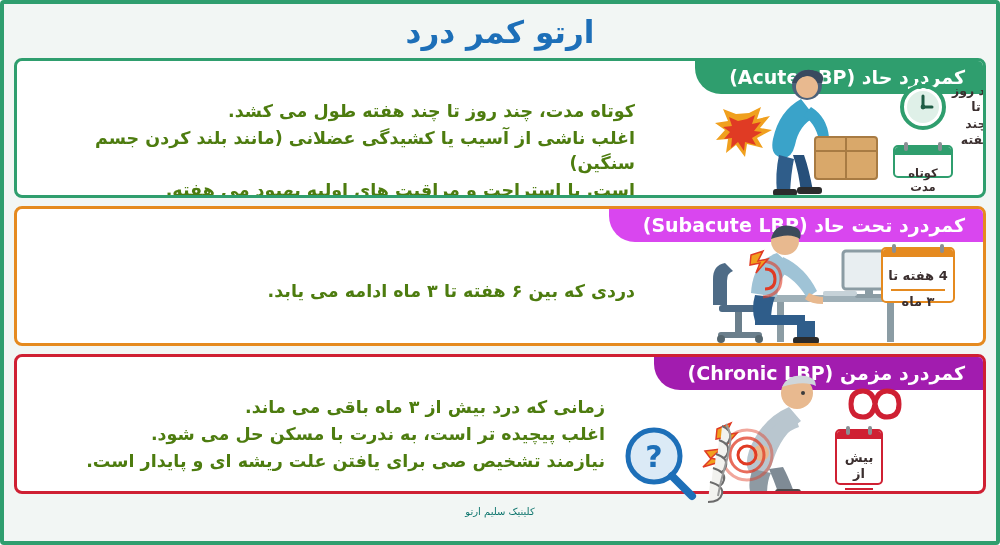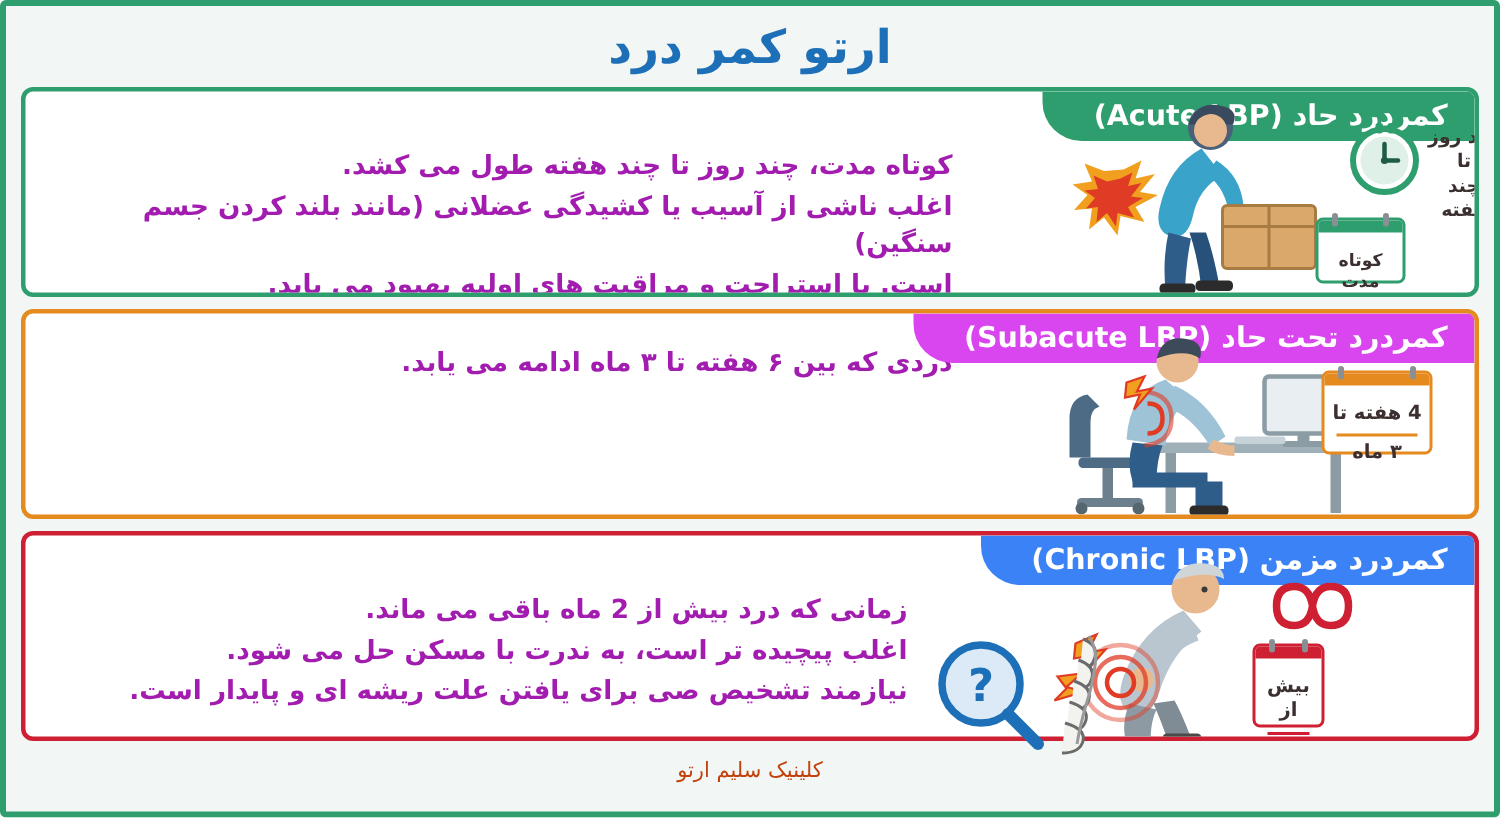--- a/index.html
+++ b/index.html
@@ -53,52 +53,52 @@
     color: #ffffff;
     font-size: 19px;
     font-weight: bold;
     padding: 5px 18px 6px 34px;
     border-bottom-left-radius: 26px;
     direction: rtl;
     white-space: nowrap;
   }
   .pill.green  { background: #2f9e6e; }
   .pill.orange { background: #d946ef; }
-  .pill.red    { background: #3b82f6; }
+  .pill.red    { background: #a21caf; }
 
   
   .body {
     flex: 1 1 auto;
     padding: 38px 18px 8px 10px;
     direction: rtl;
     text-align: right;
-    color: #a21caf;
+    color: #4d7c0f;
   }
   .body p {
     margin: 0 0 2px 0;
     font-size: 17.5px;
     font-weight: bold;
     line-height: 1.42;
   }
-  .body.center-v { padding-top: 21px; }
+  .body.center-v { padding-top: 70px; }
 
   
   .art {
     flex: 0 0 auto;
     width: 330px;
     position: relative;
     direction: ltr;
   }
   .art.wide { width: 360px; }
 
   
   .footer {
     text-align: center;
-    color: #c2410c;
-    font-size: 14px;
+    color: #0f766e;
+    font-size: 10px;
     direction: rtl;
     margin-top: 12px;
   }
 
   
   .cal {
     position: absolute;
     background: #ffffff;
     border: 2.5px solid #cf2033;
     border-radius: 5px;
@@ -143,21 +143,21 @@
 <div id="poster">
 
   <div class="title">ارتو کمر درد</div>
 
   <div class="card green">
     <div class="pill green">کمردرد حاد (Acute LBP)</div>
 
     <div class="body">
       <p>کوتاه مدت، چند روز تا چند هفته طول می کشد.</p>
       <p>اغلب ناشی از آسیب یا کشیدگی عضلانی (مانند بلند کردن جسم سنگین)</p>
-      <p>است. با استراحت و مراقبت های اولیه بهبود می یابد.</p>
+      <p>است. با استراحت و مراقبت های اولیه بهبود می هفته.</p>
     </div>
 
     <div class="art">
 
       <svg width="200" height="136" viewBox="0 0 200 136" style="position:absolute; left:36px; top:2px;">
 
         <circle cx="118" cy="22" r="15" fill="#4b617a"></circle>
         <path d="M103 20 q6 -16 24 -12 q10 3 6 12 z" fill="#394a5f"></path>
 
         <circle cx="118" cy="24" r="11" fill="#e8b98f"></circle>
@@ -194,21 +194,21 @@
         <path d="M26 28 V17" stroke="#1f5c45" stroke-width="3" stroke-linecap="round"></path>
         <path d="M26 28 h9" stroke="#1f5c45" stroke-width="3" stroke-linecap="round"></path>
         <circle cx="26" cy="28" r="2.4" fill="#1f5c45"></circle>
       </svg>
 
       <div class="sidelabel" style="left:297px; top:22px; width:52px;">
         <div>چند روز تا</div>
         <div>چند هفته</div>
       </div>
 
-      <div class="cal green-b" style="left:224px; top:84px; width:60px; height:44px;">
+      <div class="cal green-b" style="left:240px; top:84px; width:60px; height:33px;">
         <div class="top"></div>
           <div class="ring l"></div>
           <div class="ring r"></div>
         <div style="margin-top:10px;">کوتاه مدت</div>
       </div>
     </div>
   </div>
 
   <div class="card orange">
     <div class="pill orange">کمردرد تحت حاد (Subacute LBP)</div>
@@ -263,21 +263,21 @@
         <div style="margin-top:10px;">4 هفته تا</div>
         <div style="border-top:2px solid #e58a1f; margin:5px 8px 0 8px; padding-top:3px;">۳ ماه</div>
       </div>
     </div>
   </div>
 
   <div class="card red">
     <div class="pill red">کمردرد مزمن (Chronic LBP)</div>
 
     <div class="body">
-      <p>زمانی که درد بیش از 2 ماه باقی می ماند.</p>
+      <p>زمانی که درد بیش از ۳ ماه باقی می ماند.</p>
       <p>اغلب پیچیده تر است، به ندرت با مسکن حل می شود.</p>
       <p>نیازمند تشخیص صی برای یافتن علت ریشه ای و پایدار است.</p>
     </div>
 
     <div class="art wide">
 
       <svg width="210" height="140" viewBox="0 0 210 140" style="position:absolute; left:20px; top:2px;">
 
         <circle cx="154" cy="34" r="16" fill="#e8b98f"></circle>
         <path d="M139 28 q6 -14 24 -11 q10 2 10 10 q-12 -6 -34 1 z" fill="#cfd6da"></path>

